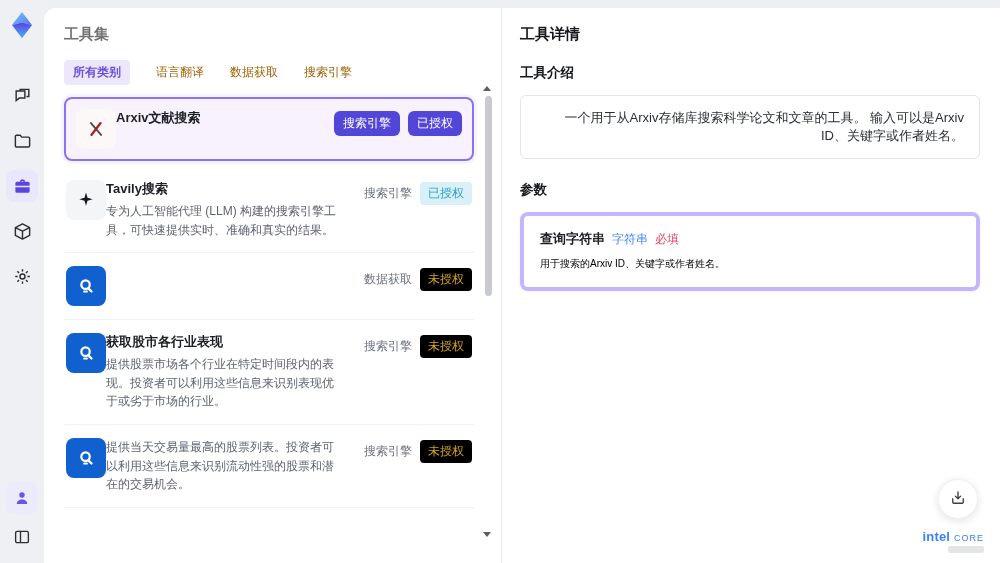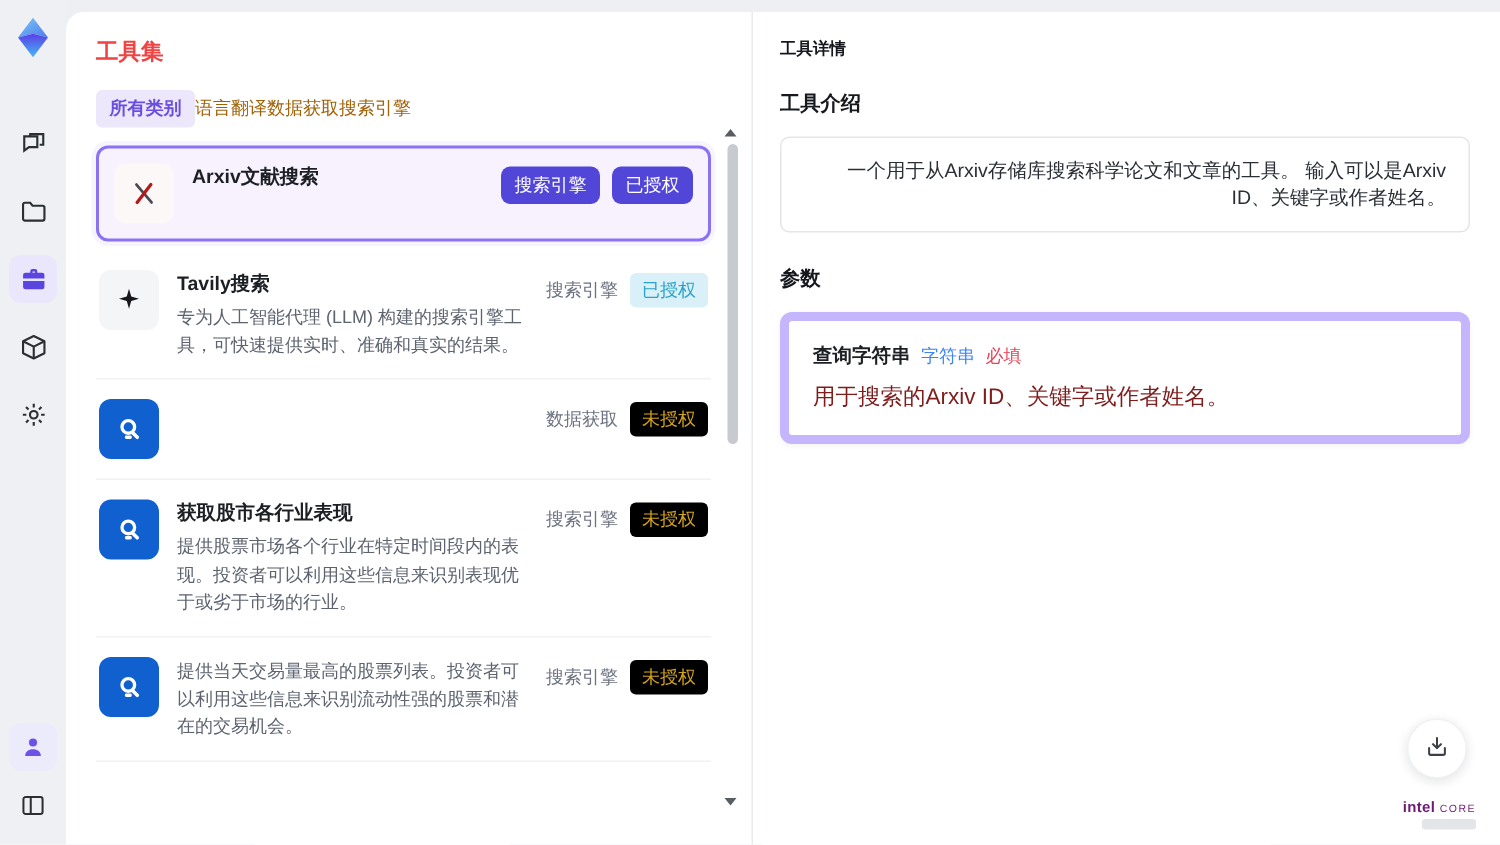--- a/index.html
+++ b/index.html
@@ -29,28 +29,28 @@
   .sheet {
     flex:1; margin-top:8px; background:#ffffff; border-radius:12px 0 0 0;
     display:flex; height:555px; overflow:hidden;
   }
 
   
   .left-col {
     width:458px; flex:0 0 458px; border-right:1px solid #e8eaee;
     padding:17px 28px 0 20px; position:relative;
   }
-  .page-title { font-size:15px; font-weight:bold; color:#ef4444; margin-bottom:16px; }
-  .tabs { display:flex; align-items:center; margin-bottom:12px; font-size:12px; }
+  .page-title { font-size:15px; font-weight:bold; color:#737373; margin-bottom:16px; }
+  .tabs { display:flex; gap:26px; align-items:center; margin-bottom:12px; font-size:12px; }
   .tab { color:#a16207; cursor:pointer; padding:4px 0; background:none; border:none; font-size:12px; }
   .tab.active { background:#ece7fb; color:#6a4ee0; font-weight:bold; padding:4px 9px; border-radius:4px; }
 
   .tool-list { width:410px; }
   .tool-item {
-    display:flex; gap:12px; padding:13px 2px; border-bottom:1px solid #f0f1f4;
+    display:flex; padding:13px 2px; border-bottom:1px solid #f0f1f4;
     align-items:flex-start; cursor:pointer;
   }
   .tool-item.selected {
     border:2px solid #8b72f2; background:#f7f2fe; border-radius:8px;
     padding:10px 10px; margin-bottom:6px; box-shadow:0 0 0 3px rgba(139,114,242,.08);
   }
   .tool-icon {
     width:40px; height:40px; flex:0 0 40px; border-radius:8px; background:#f4f5f7;
     display:flex; align-items:center; justify-content:center; overflow:hidden;
   }
@@ -69,44 +69,44 @@
   .badge.unauth { background:#000000; color:#d3a21d; }
 
   
   .sb-arrow { position:absolute; right:10px; width:0; height:0; border-left:4px solid transparent; border-right:4px solid transparent; }
   .sb-arrow.up { top:78px; border-bottom:5px solid #585c63; }
   .sb-arrow.down { top:524px; border-top:5px solid #585c63; }
   .sb-thumb { position:absolute; right:9px; top:88px; width:7px; height:200px; background:#c7cacf; border-radius:4px; }
 
   
   .right-col { flex:1; padding:17px 20px 0 18px; position:relative; }
-  .detail-title { font-size:11px; font-weight:bold; color:#16181d; margin-bottom:20px; }
+  .detail-title { font-size:15px; font-weight:bold; color:#16181d; margin-bottom:20px; }
   .section-h { font-size:13.5px; font-weight:bold; color:#16181d; margin-bottom:13px; }
   .intro-box {
     border:1px solid #e3e5e9; border-radius:6px; padding:13px 15px; font-size:13px;
     color:#2a2f36; margin-bottom:22px; background:#fff;text-align:right;
   }
   .param-card {
-    border:6px solid #c4b5fd; border-radius:8px; padding:14px 16px 16px;
+    border:4px solid #c4b5fd; border-radius:8px; padding:14px 16px 16px;
     box-shadow:0 1px 4px rgba(20,22,40,.05); background:#fff;
   }
   .param-head { display:flex; align-items:baseline; gap:7px; margin-bottom:9px; }
   .param-name { font-size:13px; font-weight:bold; color:#1c1f23; }
   .param-type { font-size:12px; color:#3b82f6; }
   .param-required { font-size:12px; color:#e8445a; }
-  .param-desc { font-size:15px; color:#7f1d1d; }
+  .param-desc { font-size:10px; color:#000000; }
 
   
   .fab {
     position:absolute; right:22px; bottom:44px; width:40px; height:40px; border-radius:50%;
     background:#fff; border:1px solid #f0f1f4; box-shadow:0 2px 8px rgba(20,22,40,.12);
     display:flex; align-items:center; justify-content:center; cursor:pointer;
   }
   .brand { position:absolute; right:16px; bottom:10px; text-align:right; }
-  .brand-line { font-size:10px; color:#701a75; letter-spacing:.2px; }
+  .brand-line { font-size:13px; color:#3b82f6; letter-spacing:.2px; }
   .brand-line .b1 { font-weight:bold; }
   .brand-line .b2 { font-variant:small-caps; letter-spacing:1px; }
   .brand-sub { width:36px; height:7px; background:#e3e5e9; border-radius:2px; margin:2px 0 0 auto; }
 </style>
 </head>
 <body>
 
 <div class="app">
 
   <aside class="rail">

